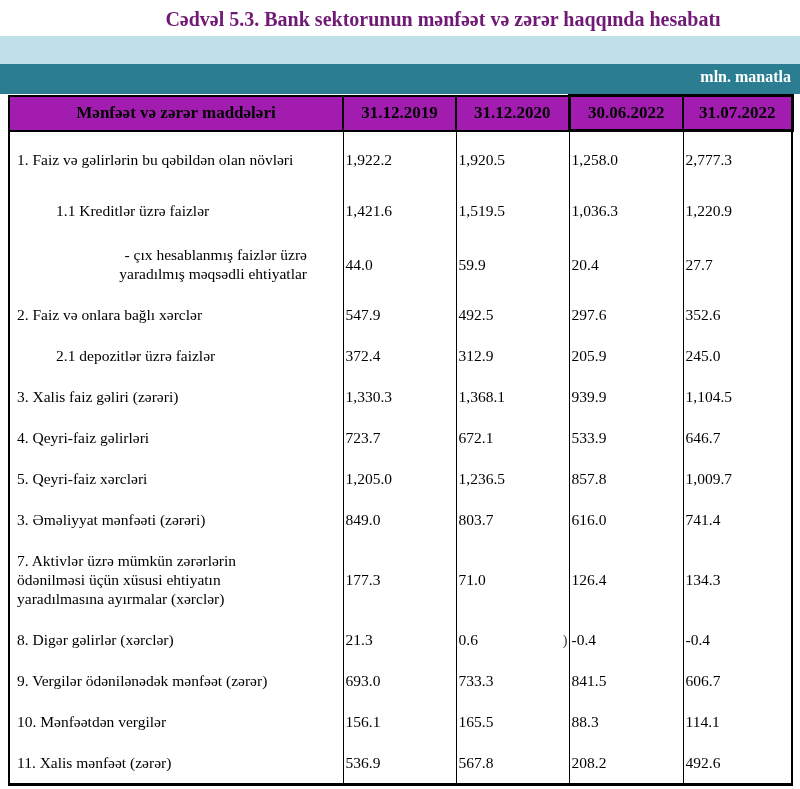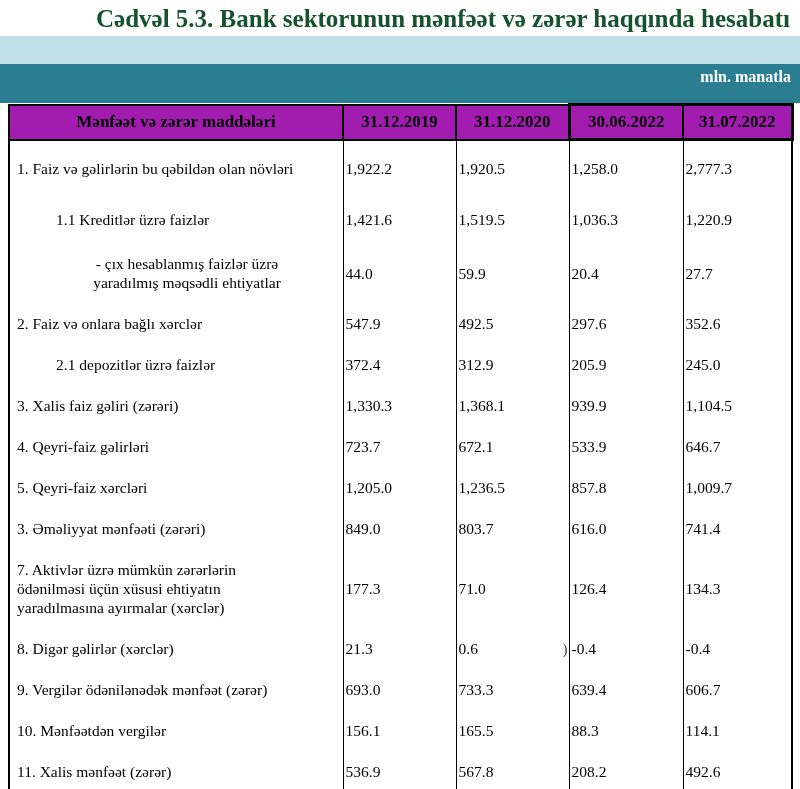--- a/index.html
+++ b/index.html
@@ -7,28 +7,28 @@
     width:800px;height:789px;
     background:#ffffff;
     font-family:"Liberation Serif", serif;
     overflow:hidden;
     color:#000;
   }
   .title{
     margin:6px 0 4px 0;
     padding-left:86px;
     text-align:center;
-    font-size:25px;
+    font-size:20px;
     font-weight:bold;
-    color:#14532d;
+    color:#701a75;
     line-height:26px;
   }
   .band-light{height:28px;background:#bfdfe9;}
   .band-teal{
-    height:39px;background:#2b7e92;
+    height:30px;background:#2b7e92;
     color:#ffffff;font-weight:bold;font-size:16px;
     line-height:25px;text-align:right;
     padding-right:9px;box-sizing:border-box;
   }
   table{
     border-collapse:collapse;
     table-layout:fixed;
     width:783px;
     margin-left:8px;
     border:2px solid #000;
@@ -62,21 +62,21 @@
   td.val{
     border-left:1px solid #000;
     text-align:left;
     padding:11px 13px 11px 2px;
     position:relative;
   }
   td.val.last{border-right:2px solid #000;}
   tr.tall td{padding-top:18px;padding-bottom:18px;}
   tr.semi td{padding-top:14px;padding-bottom:14px;font-family:Liberation Serif, serif;}
   td.lbl.ind1{padding-left:46px;}
-  .dash-wrap{width:240px;margin-left:50px;text-align:center;}
+  .dash-wrap{width:240px;margin-left:50px;text-align:right;}
   .wrap3{max-width:252px;}
   .artifact{
     position:absolute;right:1px;top:50%;
     transform:translateY(-50%);
     font-size:14px;color:#333;
   }
 </style>
 </head>
 <body>
 
@@ -181,21 +181,21 @@
       <td class="lbl">8. Digər gəlirlər (xərclər)</td>
       <td class="val">21.3</td>
       <td class="val"><span>0.6</span><span class="artifact">)</span></td>
       <td class="val">-0.4</td>
       <td class="val last">-0.4</td>
     </tr>
     <tr>
       <td class="lbl">9. Vergilər ödənilənədək mənfəət (zərər)</td>
       <td class="val">693.0</td>
       <td class="val">733.3</td>
-      <td class="val">639.4</td>
+      <td class="val">841.5</td>
       <td class="val last">606.7</td>
     </tr>
     <tr>
       <td class="lbl">10. Mənfəətdən vergilər</td>
       <td class="val">156.1</td>
       <td class="val">165.5</td>
       <td class="val">88.3</td>
       <td class="val last">114.1</td>
     </tr>
     <tr>

